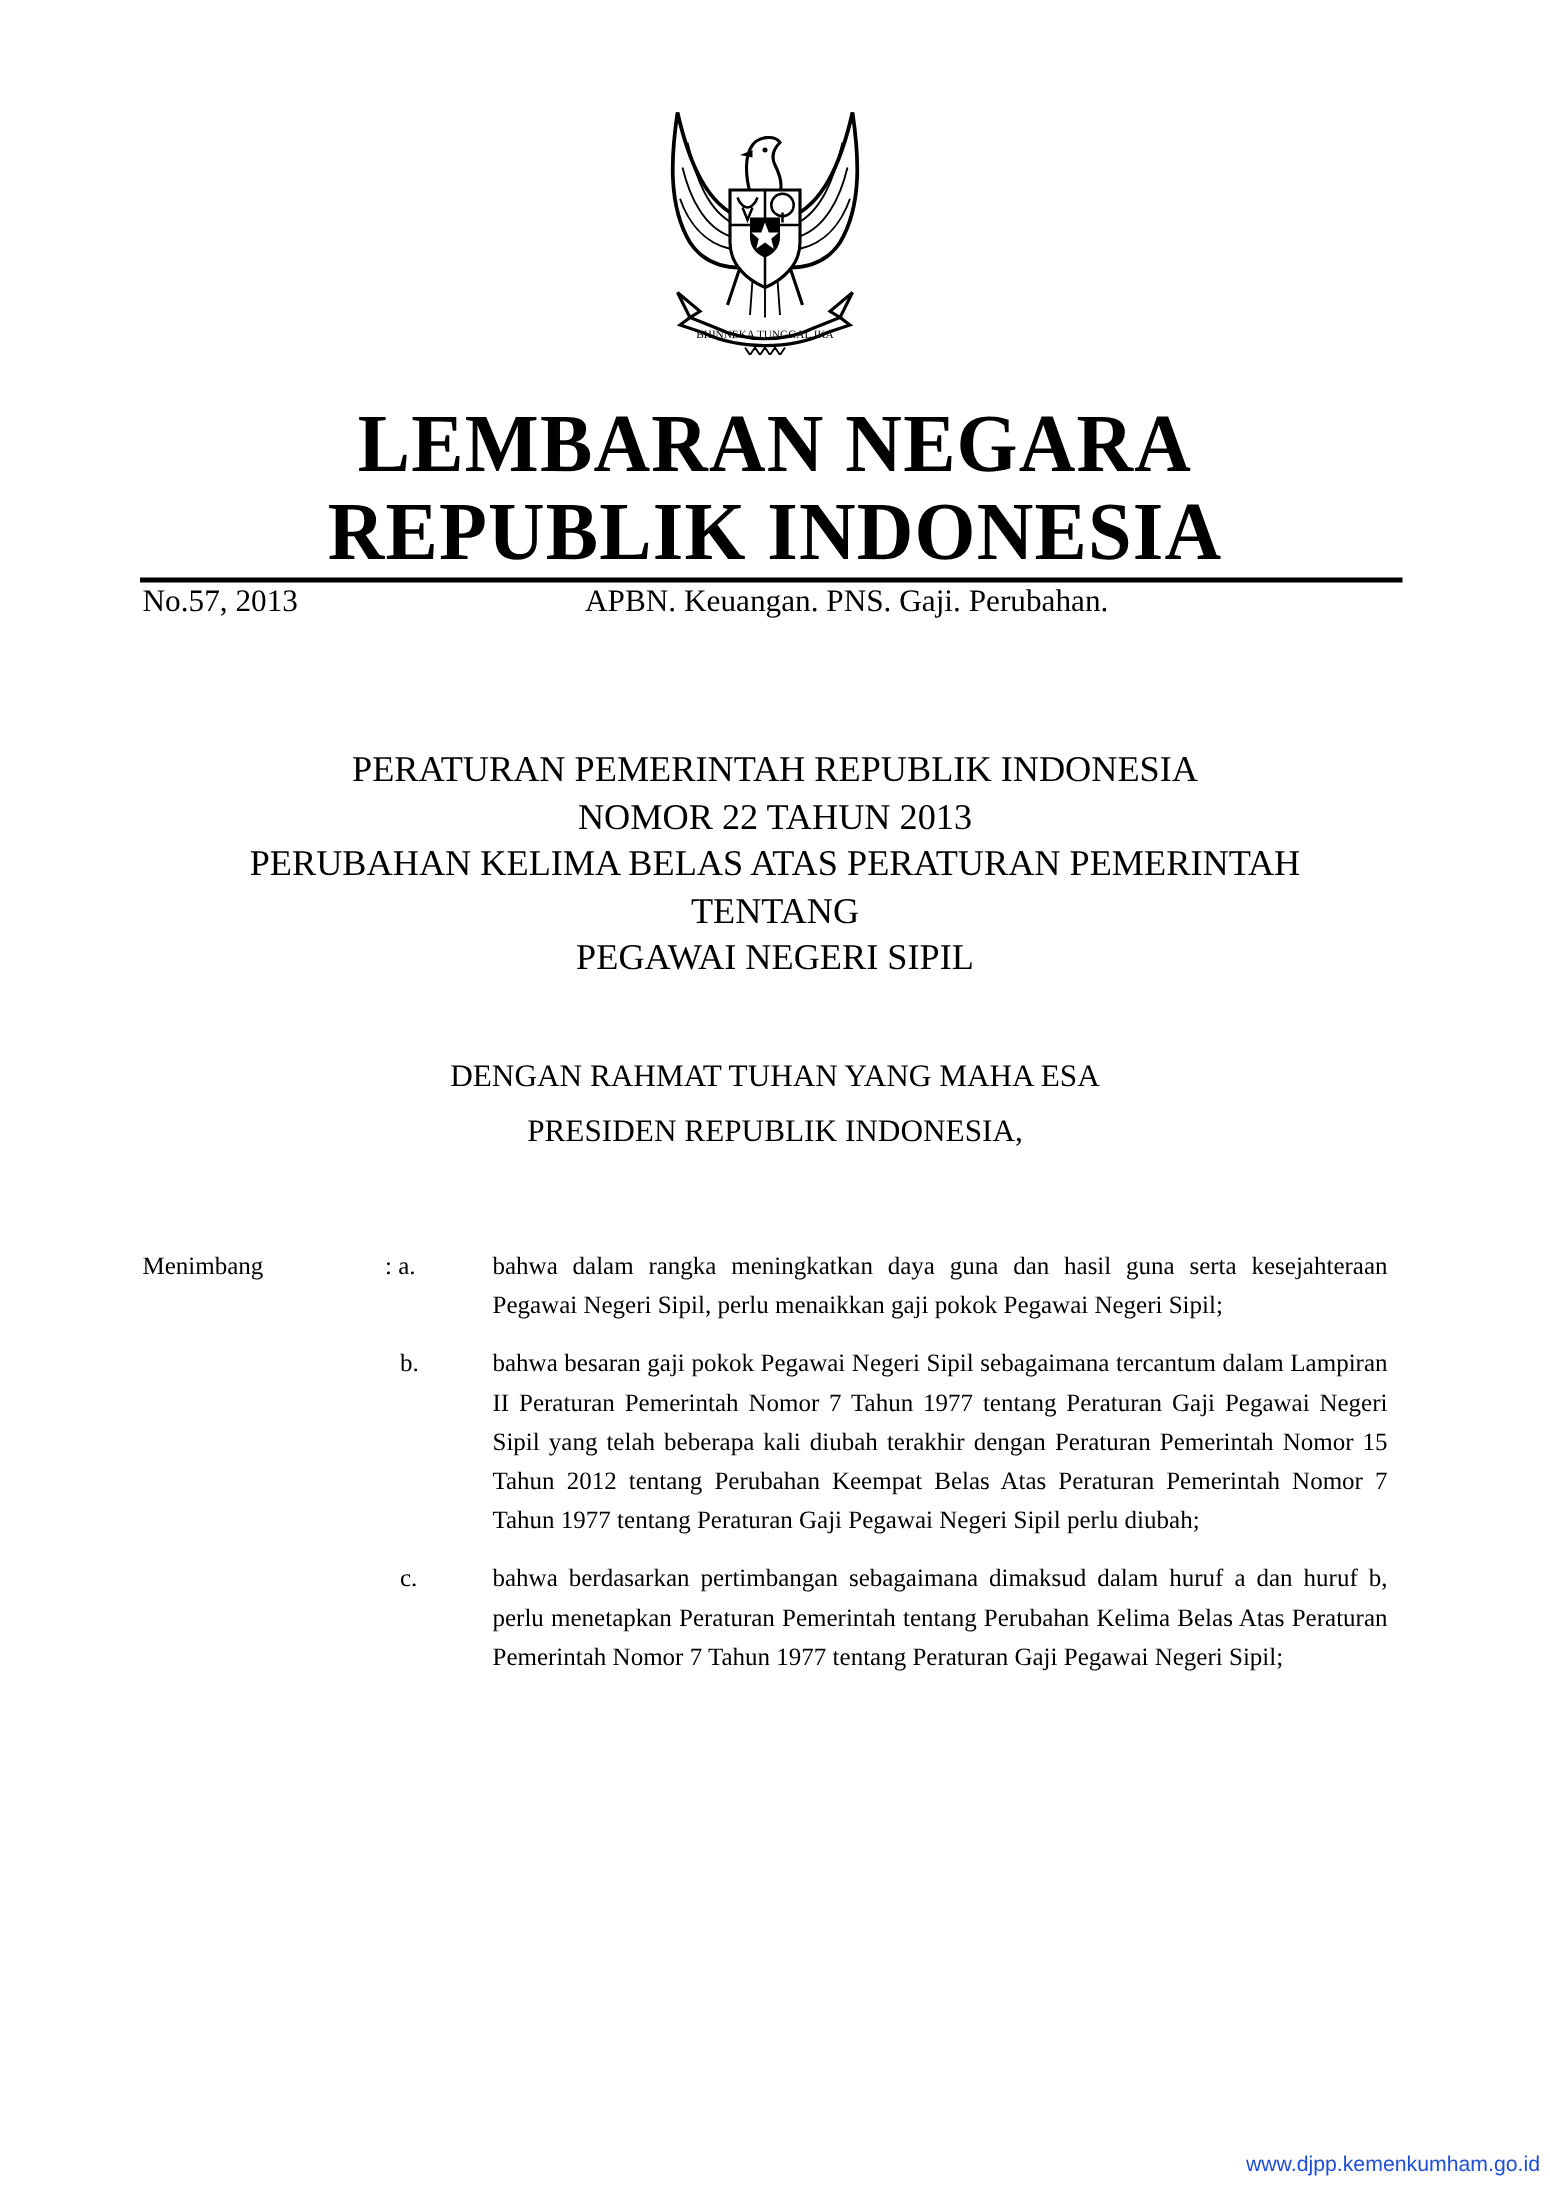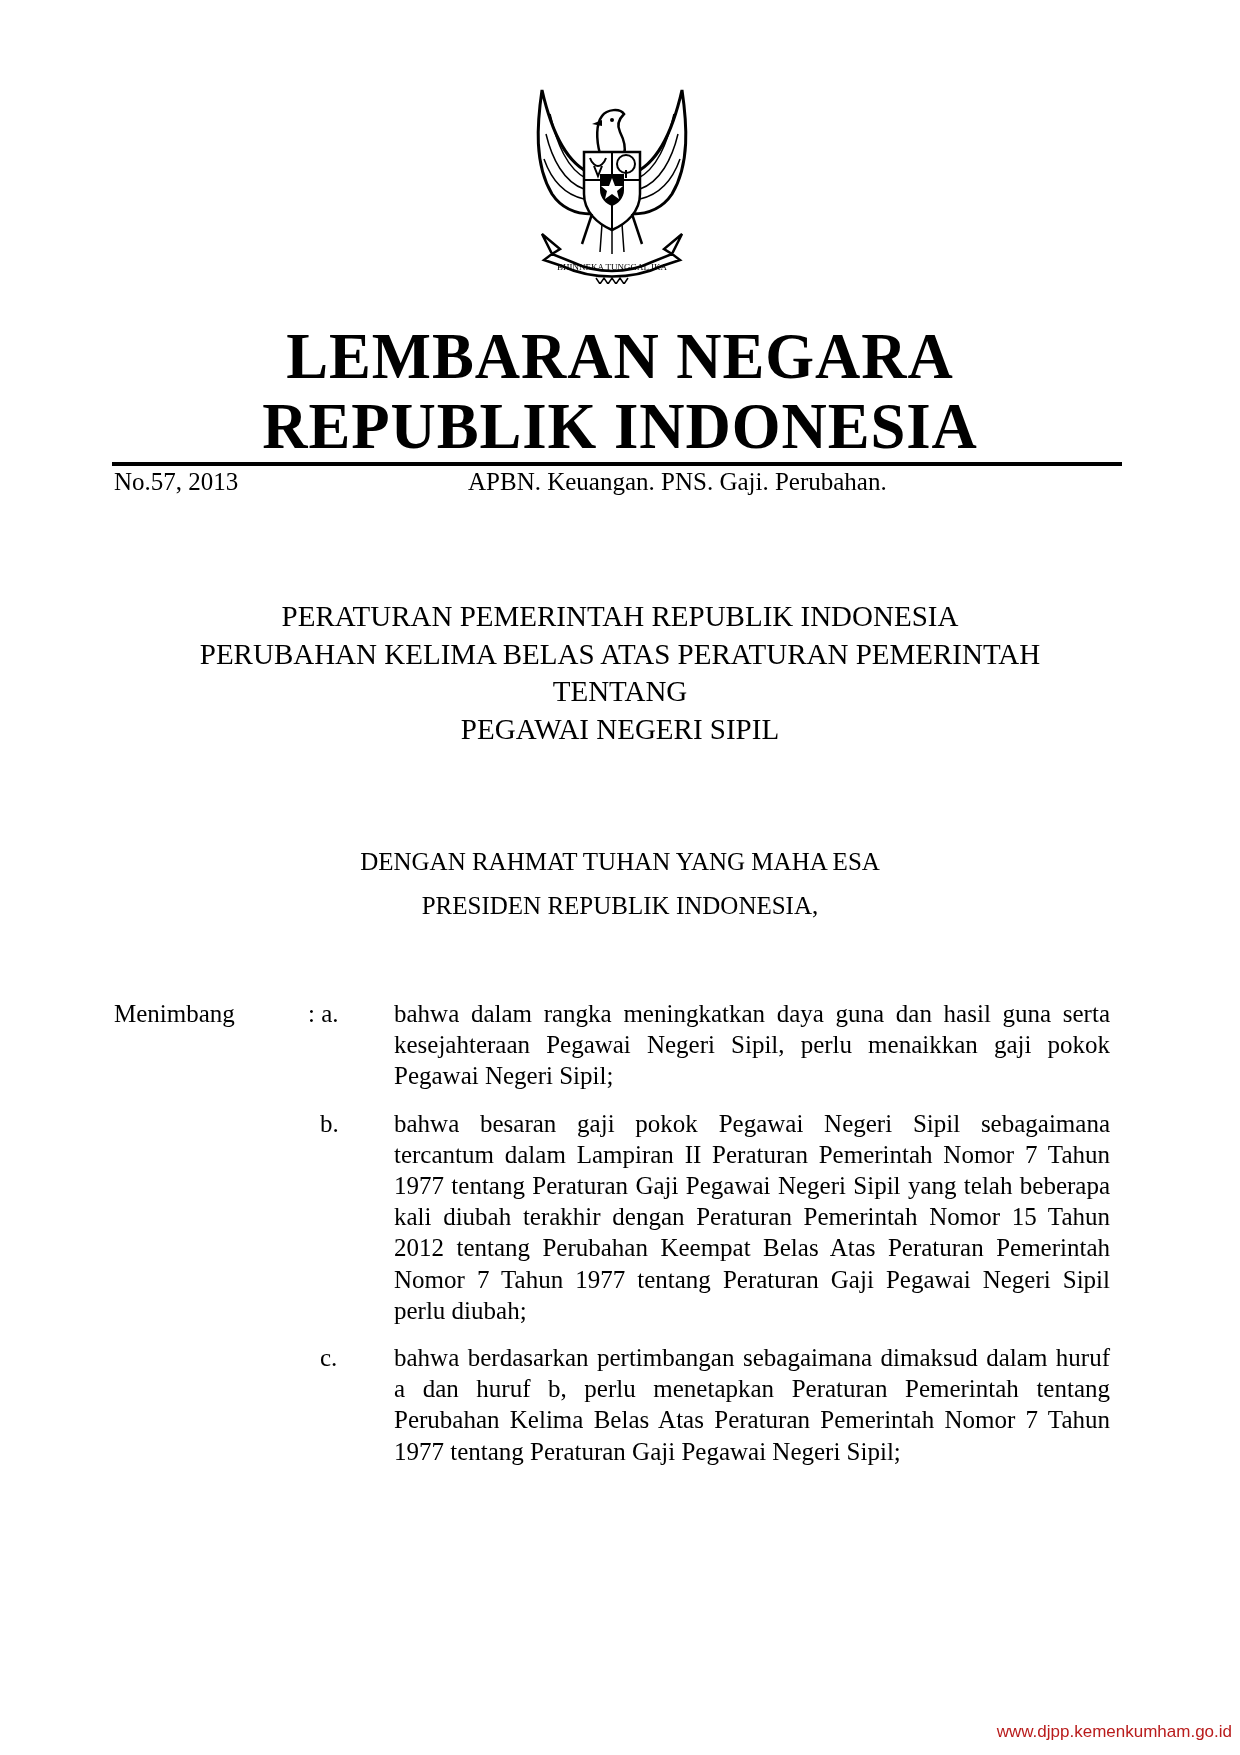--- a/index.html
+++ b/index.html
@@ -15,28 +15,28 @@
   .docno { left: 114px; }
   .doctags { left: 468px; }
   .title-block { position: absolute; left: 100px; width: 1040px; top: 598px; text-align: center;
     font-family: "Liberation Serif", serif; font-size: 29px; line-height: 37.5px; }
   .title-block div { white-space: nowrap; }
   .opening { position: absolute; left: 100px; width: 1040px; text-align: center;
     font-family: "Liberation Serif", serif; font-size: 25px; }
   .op1 { top: 848px; }
   .op2 { top: 892px; }
   .consider { position: absolute; left: 114px; top: 998px; width: 1000px;
-    font-family: "Liberation Serif", serif; font-size: 25px; line-height: 31.2px; }
+    font-family: "Liberation Serif", serif; font-size: 20px; line-height: 31.2px; }
   .consider-label { position: absolute; left: 0; top: 0; }
   .item { position: relative; margin-bottom: 16px; }
   .item-letter { position: absolute; left: 206px; top: 0; }
   .item-letter.first { left: 194px; }
   .item-text { margin-left: 280px; width: 716px; text-align: justify; }
   .footer-url { position: absolute; right: 8px; top: 1722px; font-family: "Liberation Sans", sans-serif;
-    font-size: 17px; color: #b91c1c; }
+    font-size: 17px; color: #1d4ed8; }
 </style>
 </head>
 <body>
 
 <div class="emblem">
   <svg width="200" height="200" viewBox="0 0 200 200">
 
     <path d="M80 90 C55 80 40 50 30 6 C25 40 22 80 40 110 C50 125 65 130 80 130 Z" fill="none" stroke="#000" stroke-width="3"></path>
     <path d="M75 95 C55 85 45 60 38 30" fill="none" stroke="#000" stroke-width="1.5"></path>
     <path d="M72 105 C52 98 40 75 34 50" fill="none" stroke="#000" stroke-width="1.5"></path>
@@ -75,20 +75,21 @@
 
 <div class="masthead mast1">LEMBARAN NEGARA</div>
 <div class="masthead mast2">REPUBLIK INDONESIA</div>
 <div class="rule"></div>
 
 <div class="docline docno">No.57, 2013</div>
 <div class="docline doctags">APBN. Keuangan. PNS. Gaji. Perubahan.</div>
 
 <div class="title-block">
   <div>PERATURAN PEMERINTAH REPUBLIK INDONESIA</div>
+  <div>NOMOR 22 TAHUN 2013</div>
   <div>PERUBAHAN KELIMA BELAS ATAS PERATURAN PEMERINTAH</div>
   <div>TENTANG</div>
   <div>PEGAWAI NEGERI SIPIL</div>
 </div>
 
 <div class="opening op1">DENGAN RAHMAT TUHAN YANG MAHA ESA</div>
 <div class="opening op2">PRESIDEN REPUBLIK INDONESIA,</div>
 
 <div class="consider">
   <div class="consider-label">Menimbang</div>

